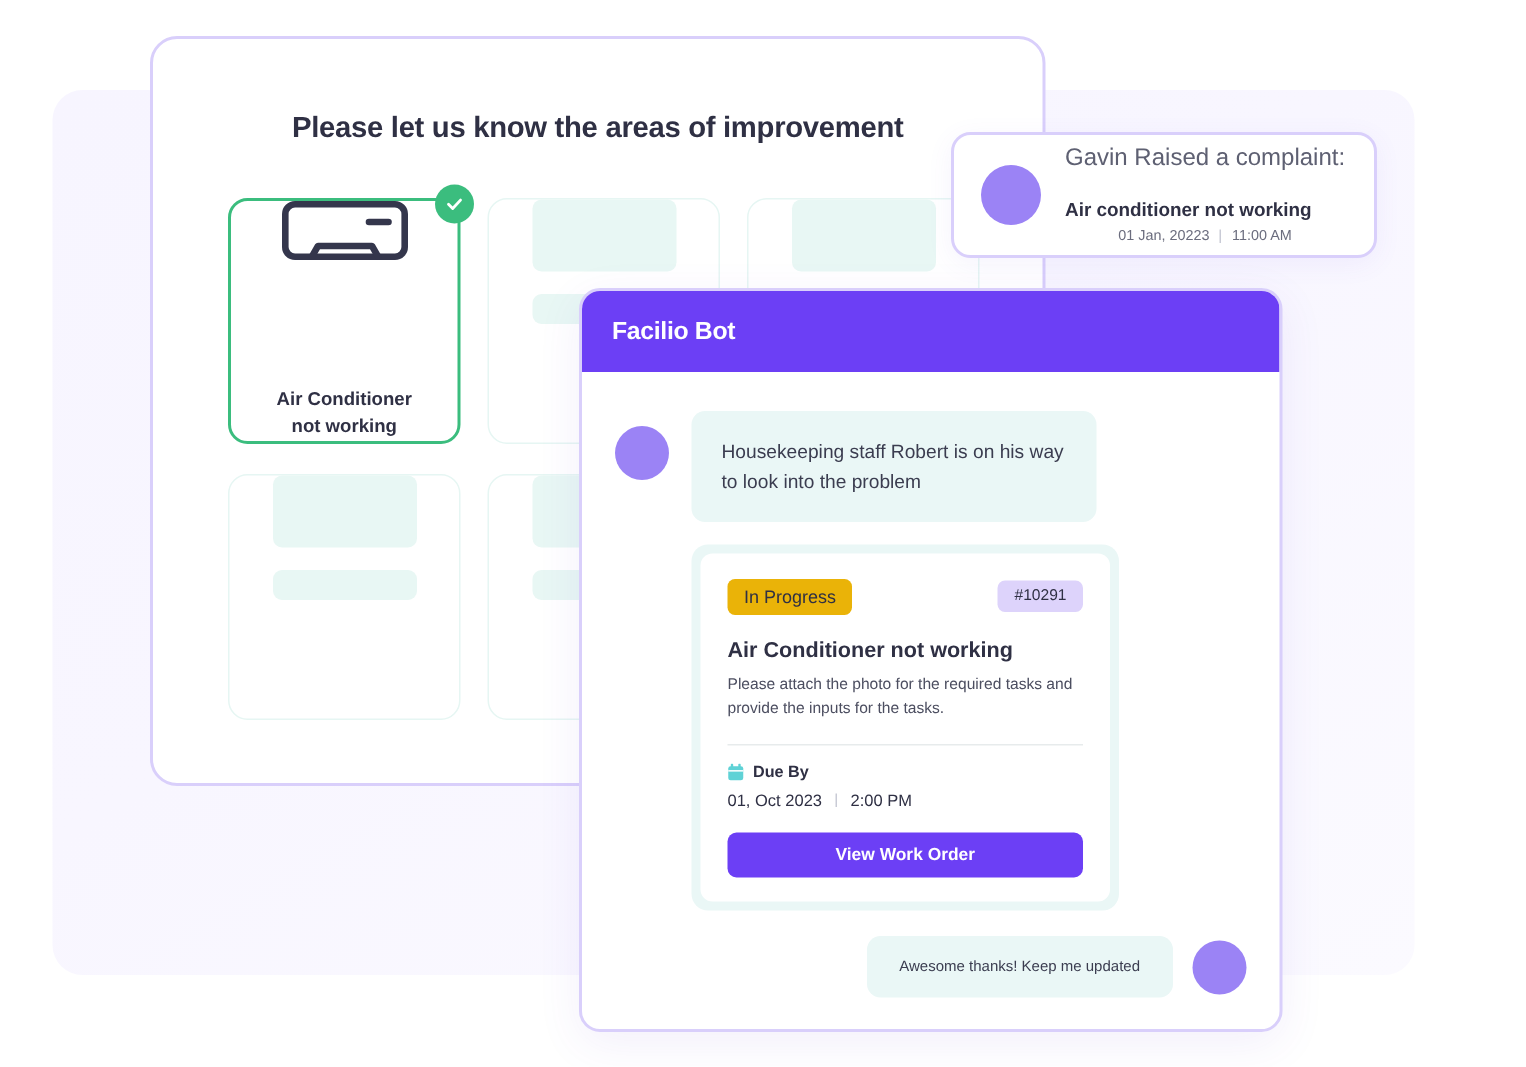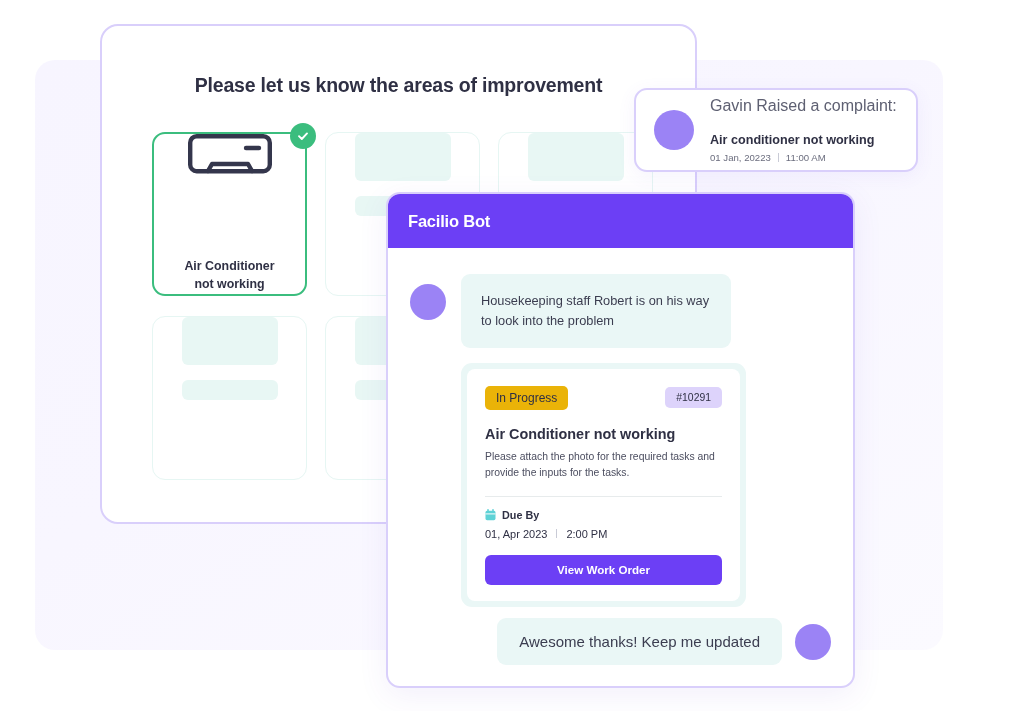--- a/index.html
+++ b/index.html
@@ -108,21 +108,21 @@
   }
   .avatar {
     width: 40px; height: 40px;
     border-radius: 50%;
     background: #9b83f5;
     flex: 0 0 auto;
   }
   .toast-body { margin-left: 16px; }
   .toast-line1 { font-size: 16px; color: #5e6072; margin-bottom: 18px; }
   .toast-line2 { font-size: 12.6px; font-weight: bold; color: #2f3044; margin-bottom: 5px; }
-  .toast-line3 { font-size: 9.6px; color: #6b6d7e; display:flex; align-items:center; gap:7px; }
+  .toast-line3 { font-size: 9.6px; color: #6b6d7e; display:flex; align-items:center; gap:7px;justify-content:center; }
   .divider-v { display:inline-block; width:1px; height:9px; background:#c9cbd6; }
 
   
   .chat-panel {
     position: absolute;
     left: 386px; top: 192px;
     width: 469px; height: 496px;
     background: #ffffff;
     border: 2px solid #d9cffb;
     border-radius: 14px;
@@ -243,21 +243,21 @@
     position: absolute;
     right: 22px; bottom: 23px;
     display: flex;
     align-items: center;
     gap: 13px;
   }
   .bubble-user {
     background: #eaf7f6;
     border-radius: 9px;
     padding: 15px 22px;
-    font-size: 15px;
+    font-size: 10px;
     color: #3b3d50;
     white-space: nowrap;
     margin-left: 36px;
   }
   .user-avatar {
     width: 36px; height: 36px;
     border-radius: 50%;
     background: #9b83f5;
     flex: 0 0 auto;
   }
@@ -373,21 +373,21 @@
                 <rect x="0.5" y="1.8" width="10" height="9.4" rx="1.6" fill="#5fd2d6"></rect>
                 <rect x="2.2" y="0" width="1.6" height="3.2" rx="0.8" fill="#5fd2d6"></rect>
                 <rect x="7.2" y="0" width="1.6" height="3.2" rx="0.8" fill="#5fd2d6"></rect>
                 <rect x="0.5" y="4.4" width="10" height="1" fill="#ffffff"></rect>
               </svg>
             </span>
             <span>Due By</span>
           </div>
 
           <div class="wo-due-val">
-            <span>01, Apr 2023</span>
+            <span>01, Oct 2023</span>
             <span class="divider-v"></span>
             <span>2:00 PM</span>
           </div>
 
           <button class="wo-btn">View Work Order</button>
 
         </div>
       </div>
 
       <div class="msg-row-user">

